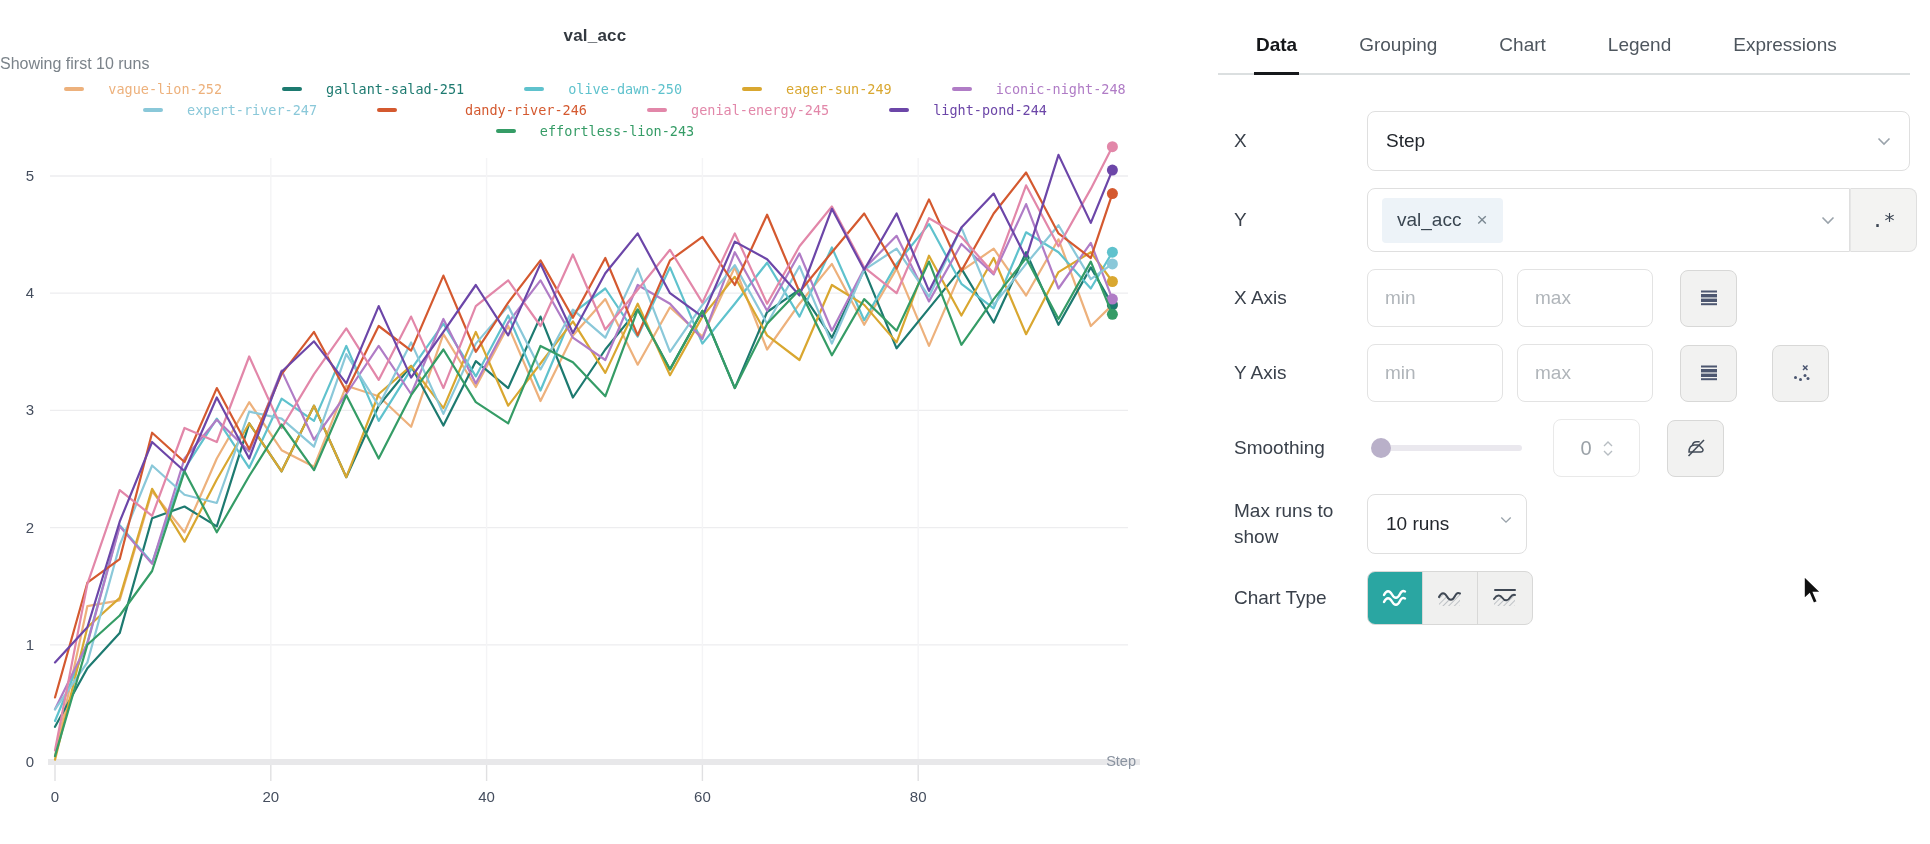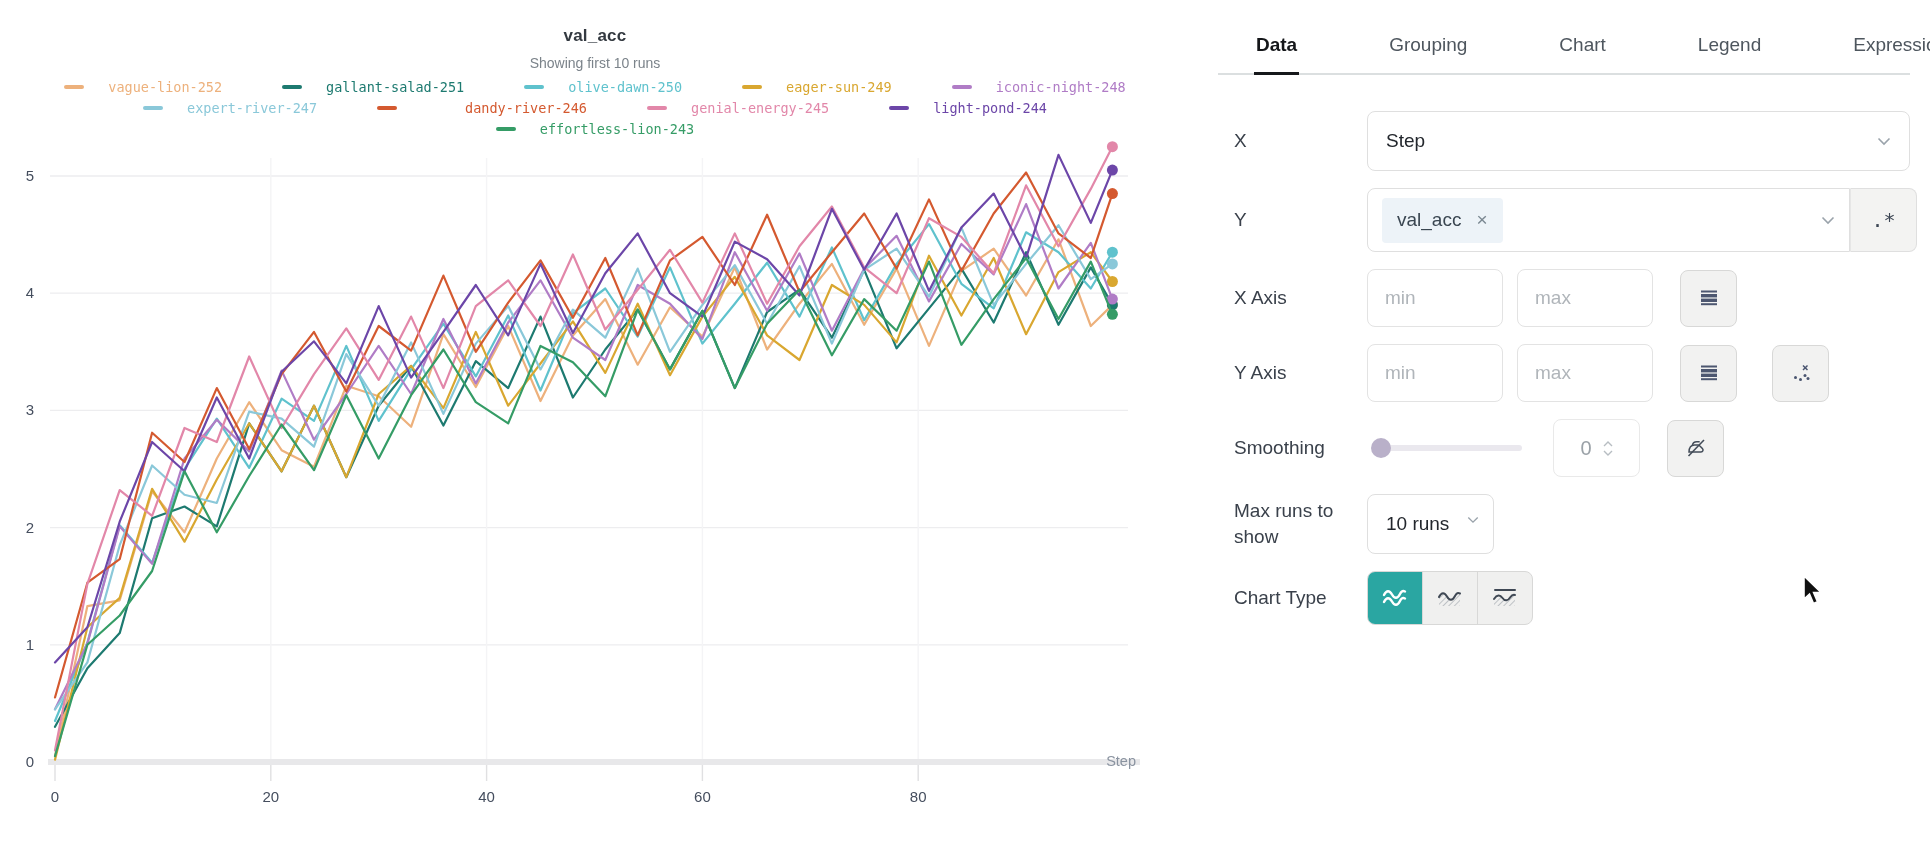--- a/index.html
+++ b/index.html
@@ -1,37 +1,37 @@
 <!DOCTYPE html>
 <html><head>
 <meta charset="utf-8">
 <style>
   html,body{margin:0;padding:0;overflow:hidden;}
   body{width:1930px;height:844px;background:#ffffff;font-family:"Liberation Sans",sans-serif;display:flex;position:relative;}
 
   
   .chart-section{position:relative;width:1190px;height:844px;flex-shrink:0;}
   .chart-title{text-align:center;margin-top:26px;font-size:17px;font-weight:700;color:#333940;letter-spacing:.2px;}
-  .chart-subtitle{text-align:center;margin-top:9px;font-size:14px;color:#7b838a;}
+  .chart-subtitle{margin-top:9px;font-size:16px;color:#7b838a;}
   .legend{display:flex;flex-wrap:wrap;justify-content:center;align-items:center;column-gap:60px;row-gap:3px;margin-top:7px;padding:0 14px;}
   .legend-item{display:flex;align-items:center;gap:24px;font-family:"DejaVu Sans Mono","Liberation Mono",monospace;font-size:13.5px;line-height:18px;cursor:pointer;}
   .legend-dash{width:20px;height:4px;border-radius:2px;flex-shrink:0;}
   #plot{position:absolute;left:0;top:130px;}
 
   
   .panel{width:740px;box-sizing:border-box;padding:24px 20px 0 28px;}
-  .tabs{display:flex;gap:88px;border-bottom:2px solid #dbdfe0;padding-left:36px;}
+  .tabs{display:flex;gap:58px;border-bottom:2px solid #dbdfe0;padding-left:36px;}
   .tab{font-size:19px;color:#4e565e;padding:10px 2px 16px 2px;cursor:pointer;white-space:nowrap;}
   .tab.active{font-weight:700;color:#141619;border-bottom:3px solid #16181b;margin-bottom:-2px;}
   .rows{margin-top:36px;display:flex;flex-direction:column;gap:17px;padding-left:16px;}
   .row{display:flex;align-items:center;}
   .lbl{width:133px;flex-shrink:0;font-size:19px;color:#3a414b;line-height:1.35;}
   .select{box-sizing:border-box;height:60px;border:1px solid #dfdfdf;border-radius:8px;background:#fff;display:flex;align-items:center;justify-content:space-between;padding:0 18px;font-size:19px;color:#23272d;cursor:pointer;}
   .x-select{width:549px;}
-  .runs-select{width:127px;padding:0 14px 0 18px;}
+  .runs-select{width:160px;padding:0 14px 0 18px;}
   .y-wrap{display:flex;align-items:stretch;}
   .y-field{box-sizing:border-box;width:483px;height:64px;border:1px solid #dfdfdf;border-radius:8px 0 0 8px;background:#fff;display:flex;align-items:center;justify-content:space-between;padding:0 14px;cursor:pointer;}
   .tag{background:#edf3f8;border-radius:4px;height:45px;display:flex;align-items:center;padding:0 15px;font-size:19px;color:#3a4651;gap:15px;}
   .tag-x{color:#7b8892;font-size:19px;cursor:pointer;}
   .regex-btn{box-sizing:border-box;width:67px;height:64px;background:#f3f3f2;border:1px solid #dfdfdf;border-left:1px solid #e6e6e6;border-radius:0 8px 8px 0;display:flex;align-items:center;justify-content:center;font-family:"DejaVu Sans Mono","Liberation Mono",monospace;font-size:20px;color:#3c4654;cursor:pointer;}
   .mini-input{box-sizing:border-box;width:136px;height:58px;border:1px solid #e3e3e3;border-radius:8px;padding:0 17px;font-size:19px;color:#333;outline:none;font-family:"Liberation Sans",sans-serif;}
   .mini-input::placeholder{color:#b0b5ba;}
   .mini-input + .mini-input{margin-left:14px;}
   .sq-btn{box-sizing:border-box;width:57px;height:57px;background:#f2f2f1;border:1px solid #d8d8d7;border-radius:8px;display:flex;align-items:center;justify-content:center;margin-left:27px;cursor:pointer;}
   .sq-btn.second{margin-left:35px;}

